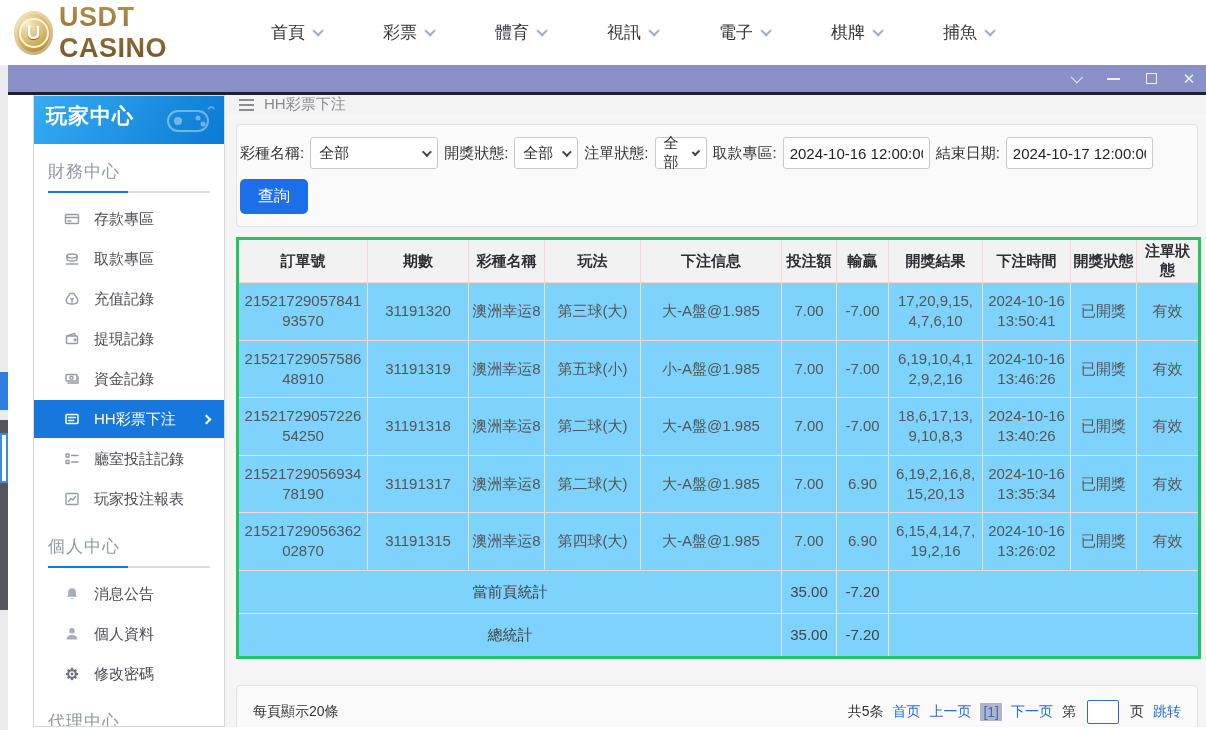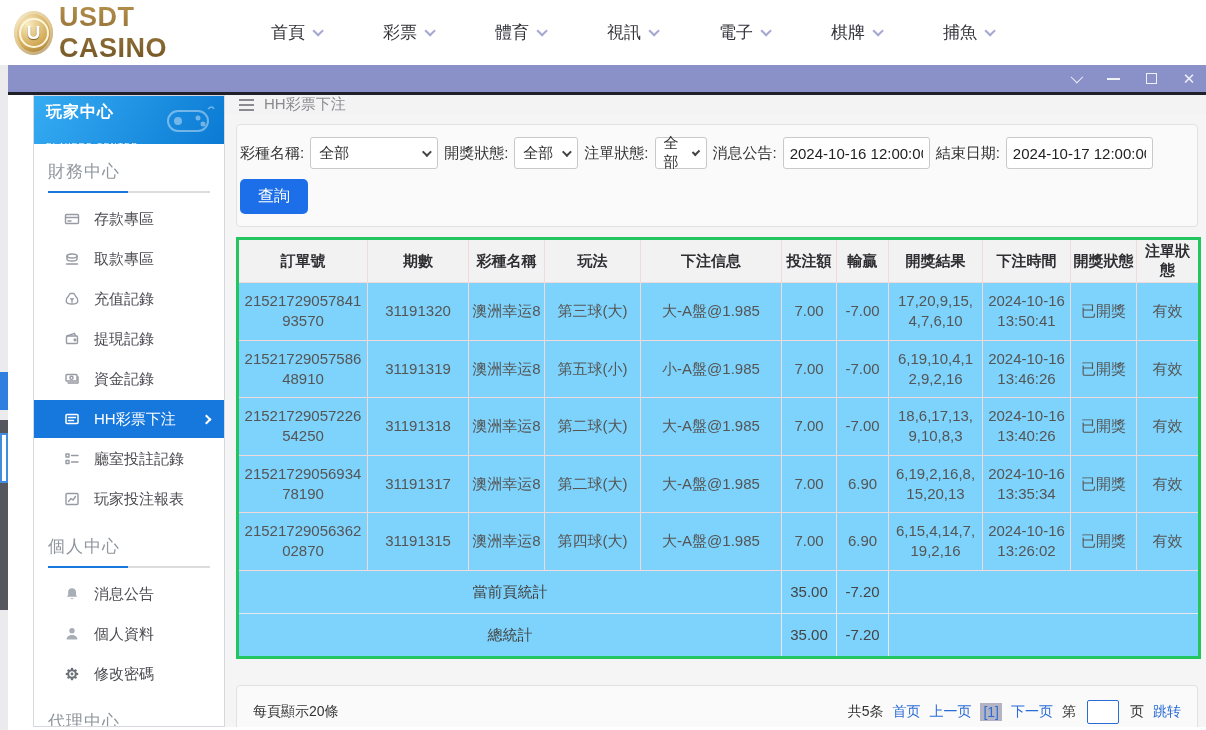--- a/index.html
+++ b/index.html
@@ -38,21 +38,21 @@
   .tb-min { width:13px; height:2px; background:#f0f0f8; }
   .tb-max { width:11px; height:11px; border:1.5px solid #f0f0f8; }
   .tb-close { font-size:15px; color:#f0f0f8; line-height:1; }
 
   .win-body { display:flex; height:632px; background:#fff; padding-left:25px; }
 
   
   .sidebar { width:192px; background:#fff; border:1px solid #d5d9df; overflow:hidden; flex:none; }
   .sb-header { height:48px; background:linear-gradient(120deg,#36acf3,#0a7ad3);
     color:#fff; padding:6px 10px 0 12px; position:relative; }
-  .sb-title { font-size:16px; font-weight:bold; letter-spacing:1px; }
+  .sb-title { font-size:21px; font-weight:bold; letter-spacing:1px; }
   .sb-subtitle { font-size:8px; letter-spacing:1.5px; margin-top:18px; }
   .sb-gamepad { position:absolute; right:8px; top:7px; opacity:.4; }
   .sb-section-title { font-size:17px; color:#8f969e; margin:16px 0 8px 14px; letter-spacing:1px; }
   .sb-underline { height:2px; margin:0 14px 6px 14px; background:#dcdcdc; position:relative; }
   .sb-underline::before { content:""; position:absolute; left:0; top:0; width:80px; height:2px; background:#1677dd; }
   .sb-item { display:flex; align-items:center; gap:14px; height:40px; padding-left:30px;
     font-size:15px; color:#4a4a52; cursor:pointer; position:relative; }
   .sb-item .ic { width:16px; height:16px; display:inline-flex; }
   .sb-item.active { background:#1677dd; color:#fff; height:38px; margin:1px 0; }
   .sb-item.active .arrow { position:absolute; right:14px; width:7px; height:7px;
@@ -327,21 +327,21 @@
             <span>開獎狀態:</span>
             <span class="sel" style="width:64px">
               <span>全部</span>
                 <span class="sel-caret"></span>
             </span>
             <span>注單狀態:</span>
             <span class="sel" style="width:52px">
               <span>全部</span>
                 <span class="sel-caret"></span>
             </span>
-            <span>消息公告:</span>
+            <span>取款專區:</span>
             <input class="date-input" value="2024-10-16 12:00:00" style="">
             <span>結束日期:</span>
             <input class="date-input" value="2024-10-17 12:00:00" style="">
           </div>
           <button class="query-btn">查詢</button>
         </div>
 
         <div class="table-wrap">
           <table>
             <colgroup>

